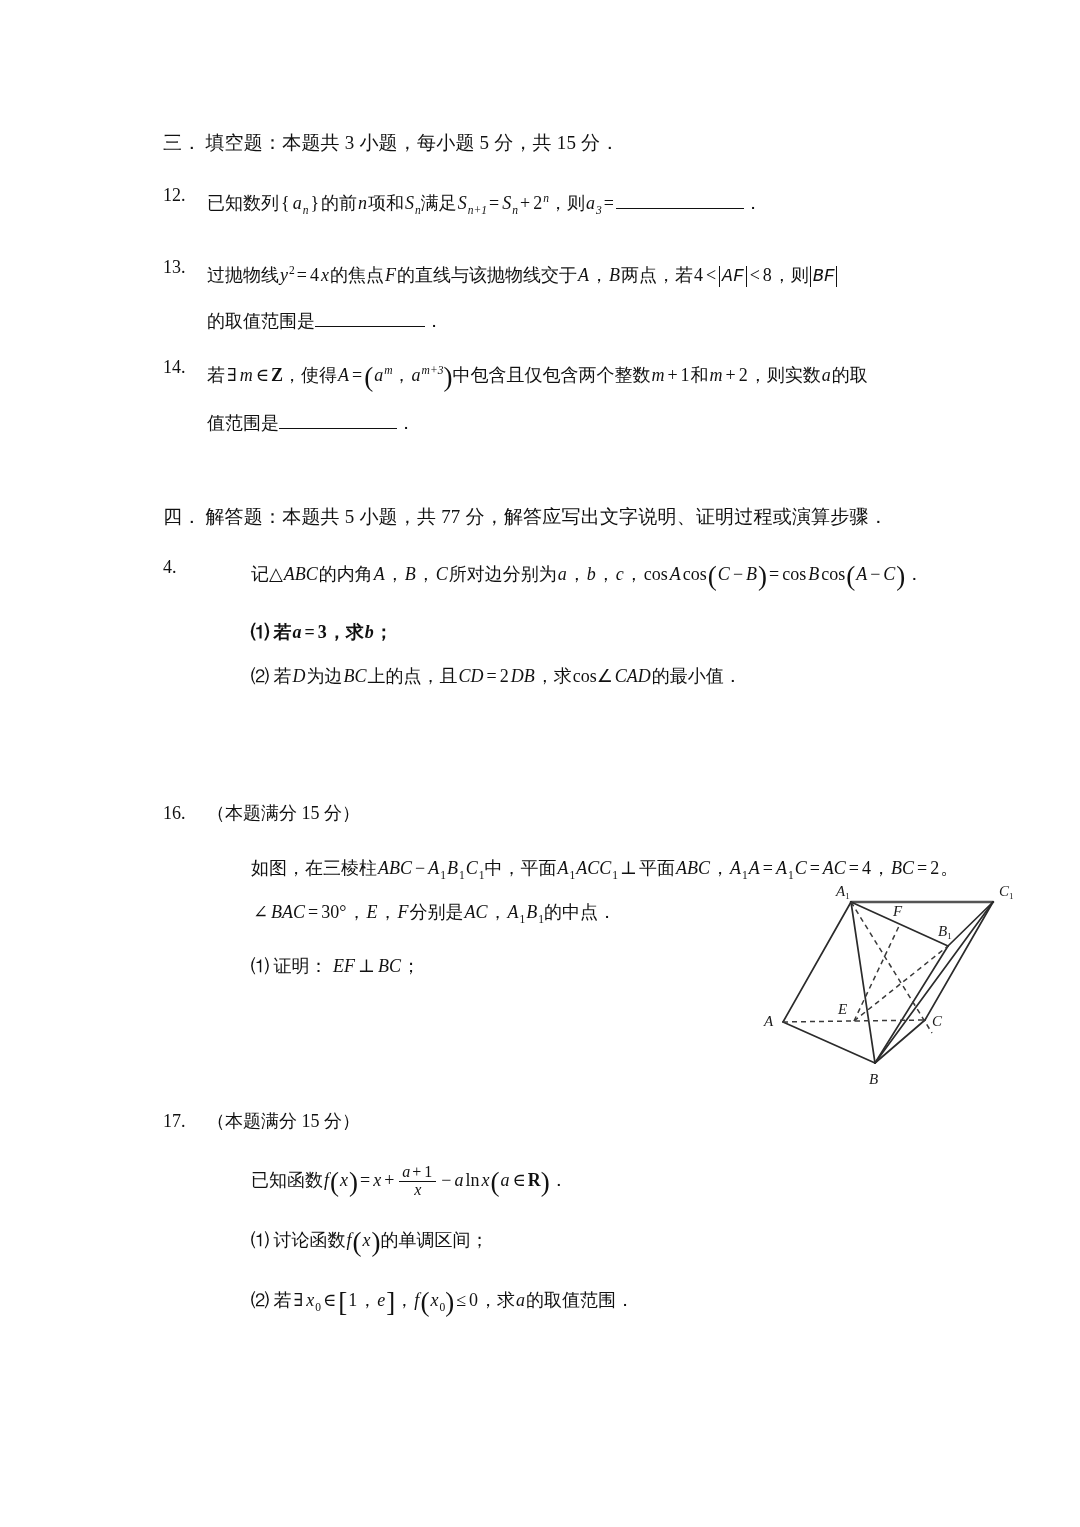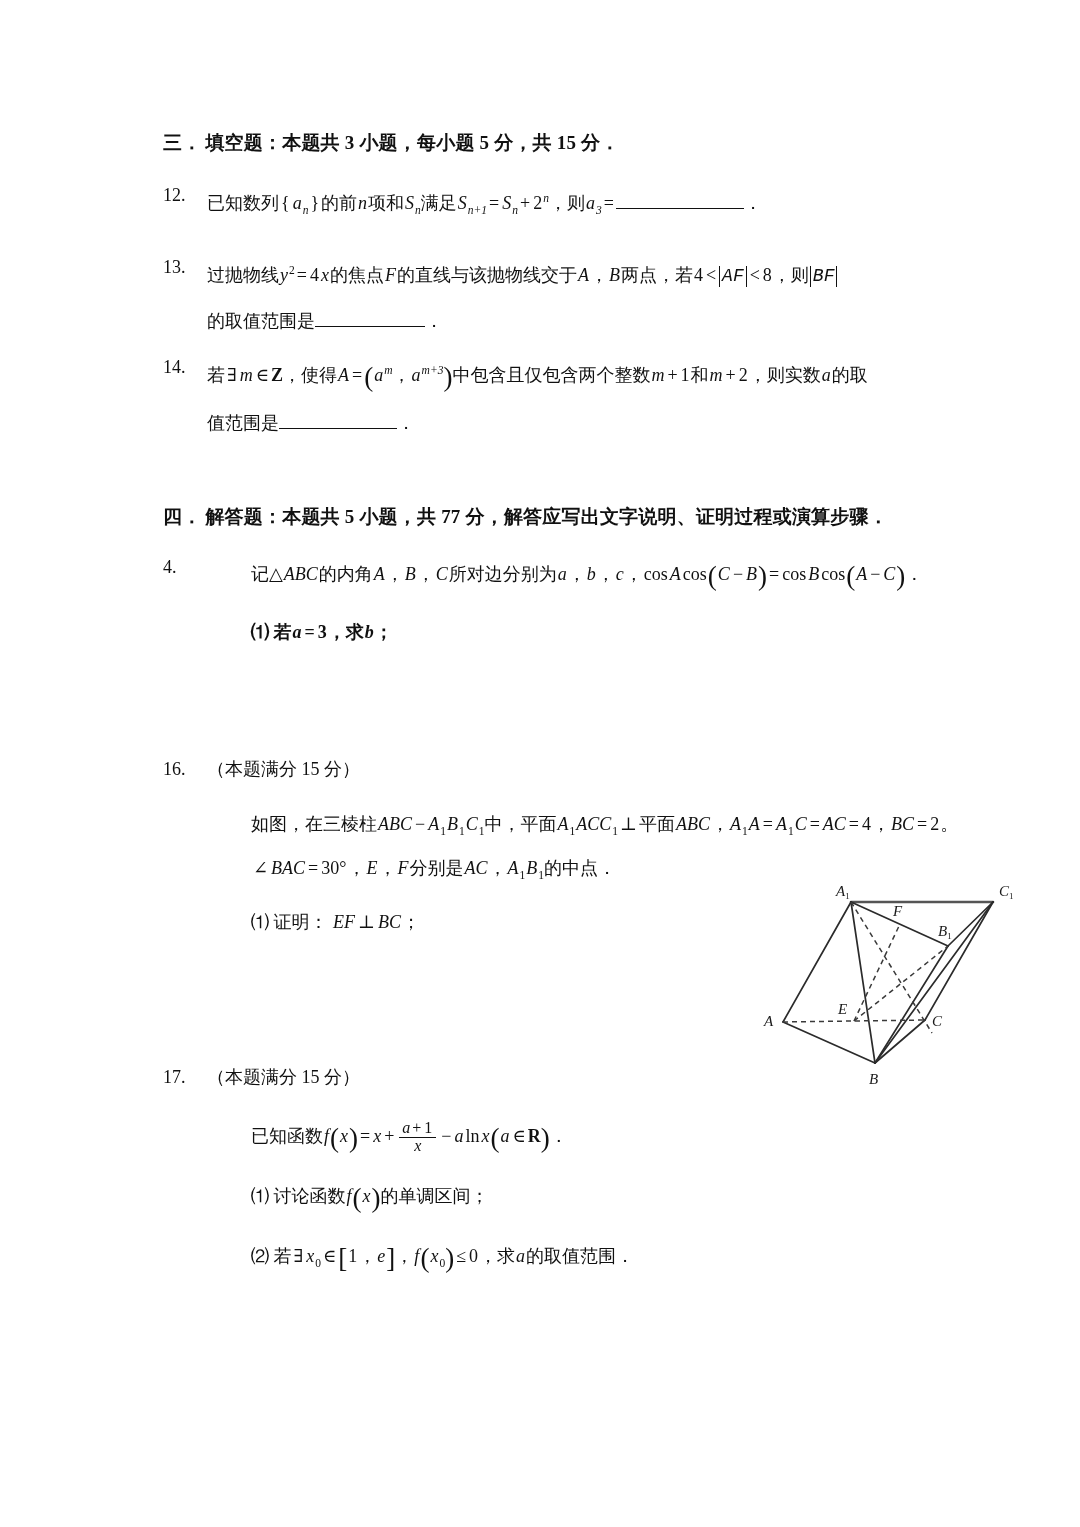--- a/index.html
+++ b/index.html
@@ -24,21 +24,21 @@
   }
   .content {
     position: absolute;
     left: 163px;
     top: 128px;
     width: 790px;
   }
 
   
   .section-head {
-    font-weight: bold;
+    font-weight: normal;
     font-size: 19px;
     line-height: 30px;
     letter-spacing: .2px;
     white-space: nowrap;
   }
   .section-head .sec-num { margin-right: 4px; }
 
   
   .problem {
     position: relative;
@@ -157,20 +157,21 @@
     <span class="sec-num">四．</span><span>解答题：</span><span>本题共 5 小题，共 77 分，解答应写出文字说明、证明过程或演算步骤．</span>
   </div>
 
   <div class="problem" style="margin-top:20px;">
     <div class="pnum">4.</div>
     <div class="pbody tight">
       <div class="ptext indent" style="margin-top:18px;"><span>记△</span><span class="mi">ABC</span><span>的内角</span><span class="mi">A</span><span>，</span><span class="mi">B</span><span>，</span><span class="mi">C</span><span>所对边分别为</span><span class="mi">a</span><span>，</span><span class="mi">b</span><span>，</span><span class="mi">c</span><span>，</span><span class="mn">cos</span><span class="mi">A</span><span class="mn">cos</span><span class="paren-big">(</span><span class="mi">C</span><span class="mo">−</span><span class="mi">B</span><span class="paren-big">)</span><span class="mo">=</span><span class="mn">cos</span><span class="mi">B</span><span class="mn">cos</span><span class="paren-big">(</span><span class="mi">A</span><span class="mo">−</span><span class="mi">C</span><span class="paren-big">)</span><span>．</span></div>
 
       <div class="subq indent" style="margin-top:12px;font-weight:bold;"><span>⑴</span>&nbsp;<span>若</span><span class="mi">a</span><span class="mo">=</span><span class="mn">3</span><span>，求</span><span class="mi">b</span><span>；</span></div>
 
+      <div class="subq indent"><span>⑵</span>&nbsp;<span>若</span><span class="mi">D</span><span>为边</span><span class="mi">BC</span><span>上的点，且</span><span class="mi">CD</span><span class="mo">=</span><span class="mn">2</span><span class="mi">DB</span><span>，求</span><span class="mn">cos∠</span><span class="mi">CAD</span><span>的最小值</span><span>．</span></div>
     </div>
   </div>
 
   <div class="problem" style="margin-top:100px;">
     <div class="pnum">16.</div>
     <div class="pbody tight">
       <div class="marks">（本题满分 15 分）</div>
       <div class="ptext indent" style="margin-top:18px;"><span>如图，在三棱柱</span><span class="mi">ABC</span><span class="mo">−</span><span class="mi">A</span><sub class="rm">1</sub><span class="mi">B</span><sub class="rm">1</sub><span class="mi">C</span><sub class="rm">1</sub><span>中，平面</span><span class="mi">A</span><sub class="rm">1</sub><span class="mi">ACC</span><sub class="rm">1</sub><span class="mo">⊥</span><span>平面</span><span class="mi">ABC</span><span>，</span><span class="mi">A</span><sub class="rm">1</sub><span class="mi">A</span><span class="mo">=</span><span class="mi">A</span><sub class="rm">1</sub><span class="mi">C</span><span class="mo">=</span><span class="mi">AC</span><span class="mo">=</span><span class="mn">4</span><span>，</span><span class="mi">BC</span><span class="mo">=</span><span class="mn">2</span><span>。</span></div>
 
       <div class="ptext indent"><span class="mo">∠</span><span class="mi">BAC</span><span class="mo">=</span><span class="mn">30°</span><span>，</span><span class="mi">E</span><span>，</span><span class="mi">F</span><span>分别是</span><span class="mi">AC</span><span>，</span><span class="mi">A</span><sub class="rm">1</sub><span class="mi">B</span><sub class="rm">1</sub><span>的中点</span><span>．</span></div>

